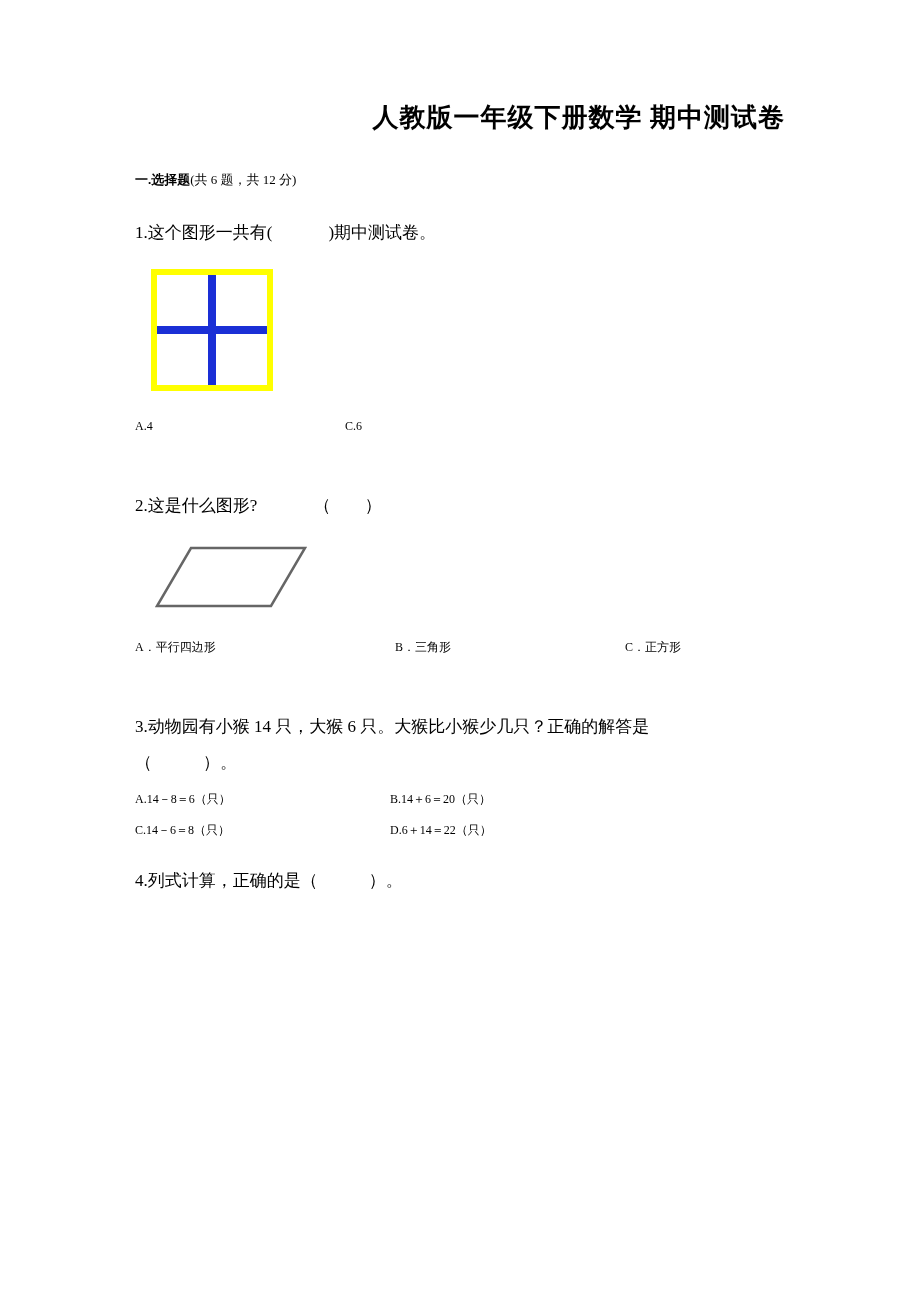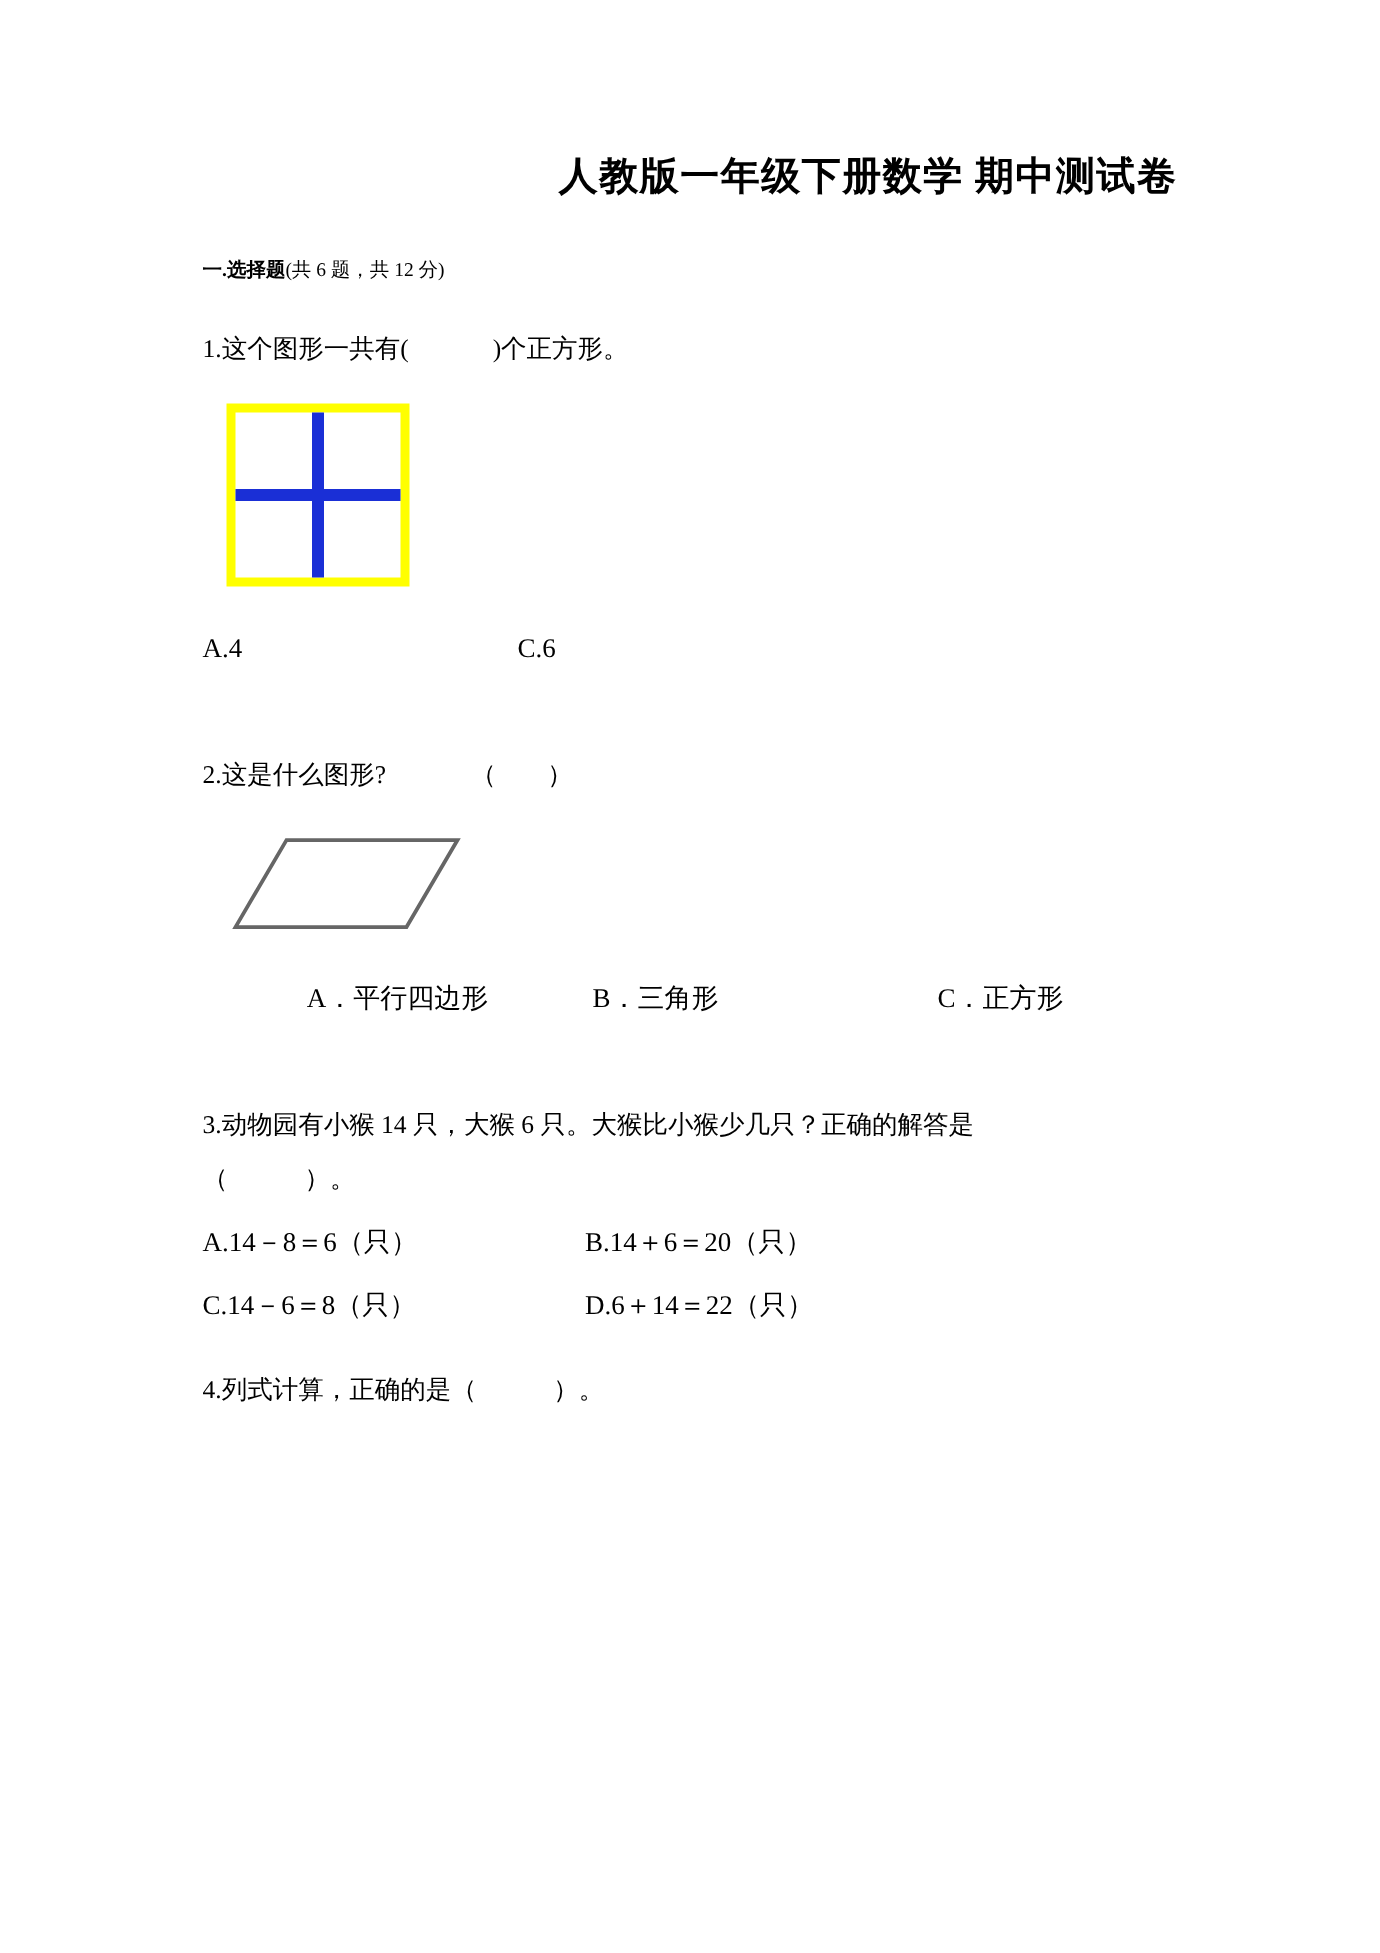--- a/index.html
+++ b/index.html
@@ -30,27 +30,27 @@
       margin-bottom: 24px;
     }
     .q-text { margin-bottom: 16px; }
     .blank-paren {
       display: inline-block;
       min-width: 56px;
     }
     .figure-area { margin: 20px 0 24px 16px; }
     .options-row {
       display: flex;
-      font-size: 18px;
+      font-size: 12px;
       margin-top: 20px;
     }
     .opt { flex: 0 0 auto; }
     .q1 .opt:nth-child(1){ width: 210px; }
     .q1 .opt:nth-child(2){ width: 210px; }
-    .q2 .opt:nth-child(1){ width: 260px; text-align: center; }
+    .q2 .opt:nth-child(1){ width: 260px; }
     .q2 .opt:nth-child(2){ width: 230px; }
     .q3row1 .opt:nth-child(1){ width: 255px; }
     .q3row2 .opt:nth-child(1){ width: 255px; }
     .q2-gap { height: 28px; }
     .q3-line2 { margin-top: 4px; }
     .q3-options-block { margin-top: 4px; }
     .q3-options-block .options-row { margin-top: 8px; margin-bottom: 8px; }
     .q4 { margin-top: 14px; }
     
     .square-cross {
@@ -85,21 +85,21 @@
 <body>
 
 <div class="title">人教版一年级下册数学 期中测试卷</div>
 
 <div class="section-header">
   <span class="bold">一.选择题</span><span>(共 6 题，共 12 分)</span>
 </div>
 
 <div class="question">
   <div class="q-text">
-    <span>1.这个图形一共有(</span><span class="blank-paren">　　</span><span>)个正方形。</span>
+    <span>1.这个图形一共有(</span><span class="blank-paren">　　</span><span>)期中测试卷。</span>
   </div>
   <div class="figure-area">
     <div class="square-cross">
       <div class="vline"></div>
       <div class="hline"></div>
     </div>
   </div>
   <div class="options-row q1">
     <div class="opt">A.4</div>
     <div class="opt">C.6</div>

